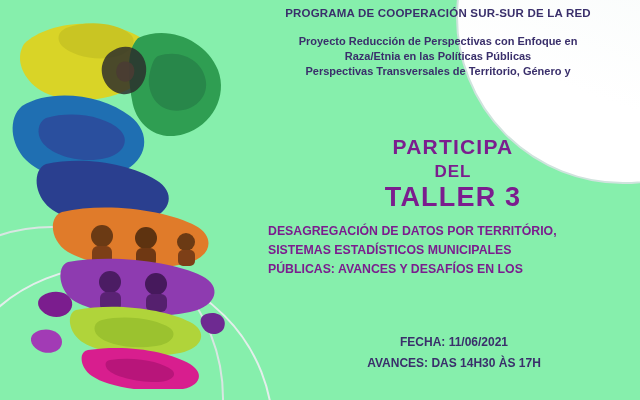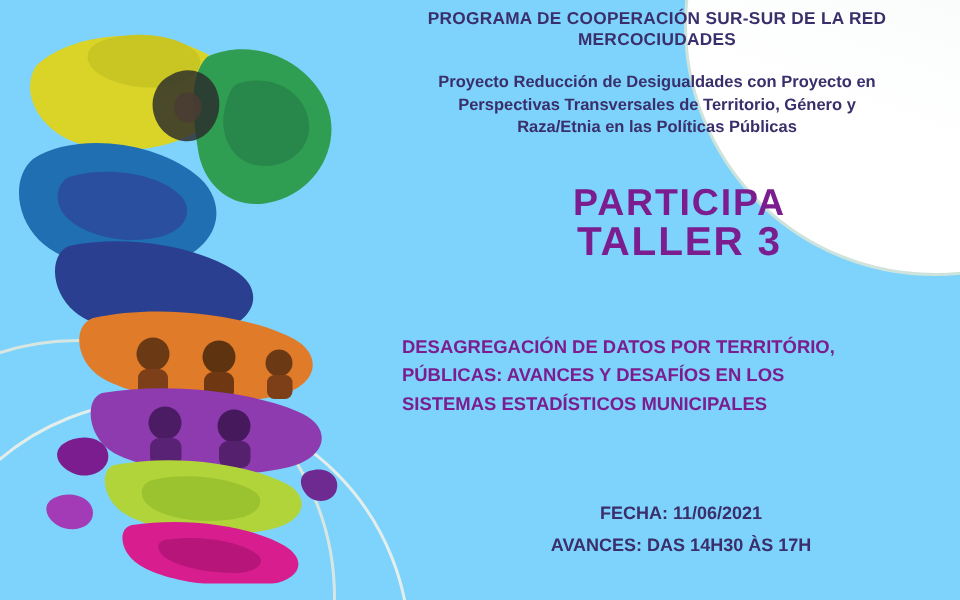--- a/index.html
+++ b/index.html
@@ -10,21 +10,21 @@
   body {
     width: 640px;
     height: 400px;
     overflow: hidden;
     font-family: "Liberation Sans", sans-serif;
   }
   .poster {
     position: relative;
     width: 640px;
     height: 400px;
-    background: #7dd3fc;
+    background: #86efac;
     overflow: hidden;
   }
 
   
   .arc-tr {
     position: absolute;
     top: -150px;
     right: -150px;
     width: 330px;
     height: 330px;
@@ -89,21 +89,21 @@
 
   .participa-block {
     position: absolute;
     left: 270px;
     top: 122px;
     width: 366px;
     text-align: center;
     color: #7b1d8e;
     font-weight: bold;
   }
-  .participa-l1 { font-size: 25px; letter-spacing: 1.2px; line-height: 26px; }
+  .participa-l1 { font-size: 21px; letter-spacing: 1.2px; line-height: 26px; margin-top: 12px; }
   .participa-l2 { font-size: 17px; letter-spacing: 1px; line-height: 24px; }
   .participa-l3 { font-size: 27px; letter-spacing: 1.2px; line-height: 26px; }
 
   .workshop-title {
     position: absolute;
     left: 268px;
     top: 222px;
     width: 368px;
     text-align: left;
     color: #7b1d8e;
@@ -173,38 +173,38 @@
 
       <path d="M36 282 C48 274 64 278 66 288 C68 298 56 306 44 302 C33 298 28 288 36 282 Z" fill="#7b1d8e"></path>
       <path d="M30 318 C42 312 56 318 56 328 C56 338 42 342 32 336 C24 331 22 322 30 318 Z" fill="#a23bb5"></path>
       <path d="M200 300 C212 296 222 304 218 314 C214 322 202 322 197 314 C193 308 194 302 200 300 Z" fill="#6e2a91"></path>
     </svg>
   </div>
 
   <div class="top-text">
     <div class="program-title">
       <div>PROGRAMA DE COOPERACIÓN SUR-SUR DE LA RED</div>
-      <div>MERCOCIUDADES</div>
     </div>
     <div class="project-line">
-      <div>Proyecto Reducción de Desigualdades con Proyecto en</div>
+      <div>Proyecto Reducción de Perspectivas con Enfoque en</div>
+      <div>Raza/Etnia en las Políticas Públicas</div>
       <div>Perspectivas Transversales de Territorio, Género y</div>
-      <div>Raza/Etnia en las Políticas Públicas</div>
     </div>
   </div>
 
   <div class="participa-block">
     <div class="participa-l1">PARTICIPA</div>
+    <div class="participa-l2">DEL</div>
     <div class="participa-l3">TALLER 3</div>
   </div>
 
   <div class="workshop-title">
     <div>DESAGREGACIÓN DE DATOS POR TERRITÓRIO,</div>
+    <div>SISTEMAS ESTADÍSTICOS MUNICIPALES</div>
     <div>PÚBLICAS: AVANCES Y DESAFÍOS EN LOS</div>
-    <div>SISTEMAS ESTADÍSTICOS MUNICIPALES</div>
   </div>
 
   <div class="schedule">
     <div class="nowrap">FECHA: 11/06/2021</div>
     <div class="nowrap">AVANCES: DAS 14H30 ÀS 17H</div>
   </div>
 
 </div>
 
 </body></html>

